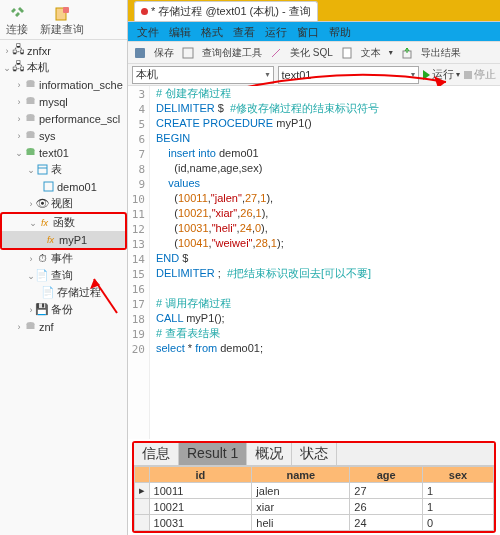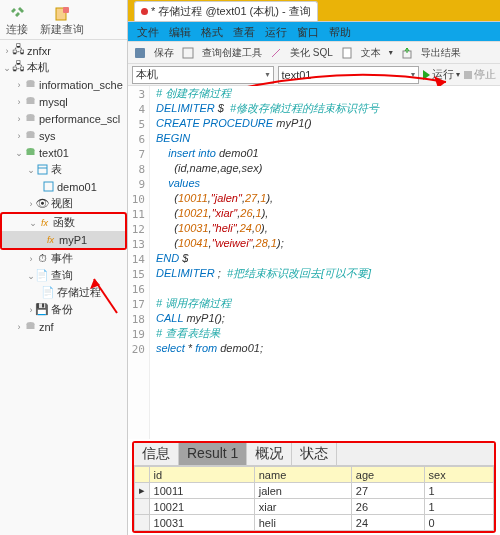--- a/index.html
+++ b/index.html
@@ -26,32 +26,32 @@
   .selector-row { height:22px; display:flex; align-items:center; gap:4px; padding:0 4px; border-bottom:1px solid #ddd; background:#f4f4f4;}
   .combo { flex:1; height:18px; border:1px solid #aaa; background:#fff; display:flex; align-items:center; padding:0 3px; justify-content:space-between; }
   .combo .cv { font-size:11px; }
   .combo .dd { font-size:8px; color:#666; }
   .runbtn { display:flex; align-items:center; gap:2px; color:#444;}
   .runbtn .tri { width:0;height:0;border-left:7px solid #2a2;border-top:5px solid transparent;border-bottom:5px solid transparent;}
   .stopbtn { display:flex;align-items:center;gap:2px;color:#999;}
   .stopbtn .sq{width:8px;height:8px;background:#bbb;}
   .editor { flex:1; display:flex; overflow:hidden; background:#fff; position:relative;}
   .gutter { width:22px; text-align:right; padding-right:4px; color:#999; background:#fdfdfd; border-right:1px solid #eee; font-family: Consolas, monospace; font-size:11px; line-height:15px; padding-top:1px;}
-  .code { flex:1; font-family: Consolas, monospace; font-size:11px; line-height:15px; padding-left:6px; white-space:pre; overflow:hidden;font-style:italic;}
+  .code { flex:1; font-family: Consolas, monospace; font-size:11px; line-height:15px; padding-left:6px; white-space:pre; overflow:hidden;}
   .kw { color:#0070c0; }
   .cm { color:#2aa; }
   .str { color:#b00; }
   .num { color:#c60; }
   .result-area { border:2px solid #e00; border-radius:3px; margin:2px 4px; }
   .rtabs { display:flex; border-bottom:1px solid #ccc; background:#f0f0f0; }
   .rtab { padding:2px 8px; border-right:1px solid #ccc; font-size:14px; }
   .rtab.active{ background:#a3a3a3; }
   .grid { width:100%; border-collapse:collapse; font-size:11px; }
   .grid th, .grid td { border:1px solid #ccc; padding:1px 4px; text-align:left; height:16px;}
-  .grid th { background:#fef9c3; font-weight:normal;}
+  .grid th { background:#fdba74; font-weight:bold;text-align:center;}
   .rowhdr { width:12px; background:#f2f2f2; }
   .status { height:18px; border-top:1px solid #ccc; background:#f4f4f4; display:flex; justify-content:space-between; align-items:center; padding:0 6px; font-size:10px; color:#555;}
   svg { display:block; }
   .arrow2 { position:absolute; top:2px; left:100px; pointer-events:none;}
 </style>
 </head>
 <body>
 
 <div class="left">
   <div class="left-toolbar">

